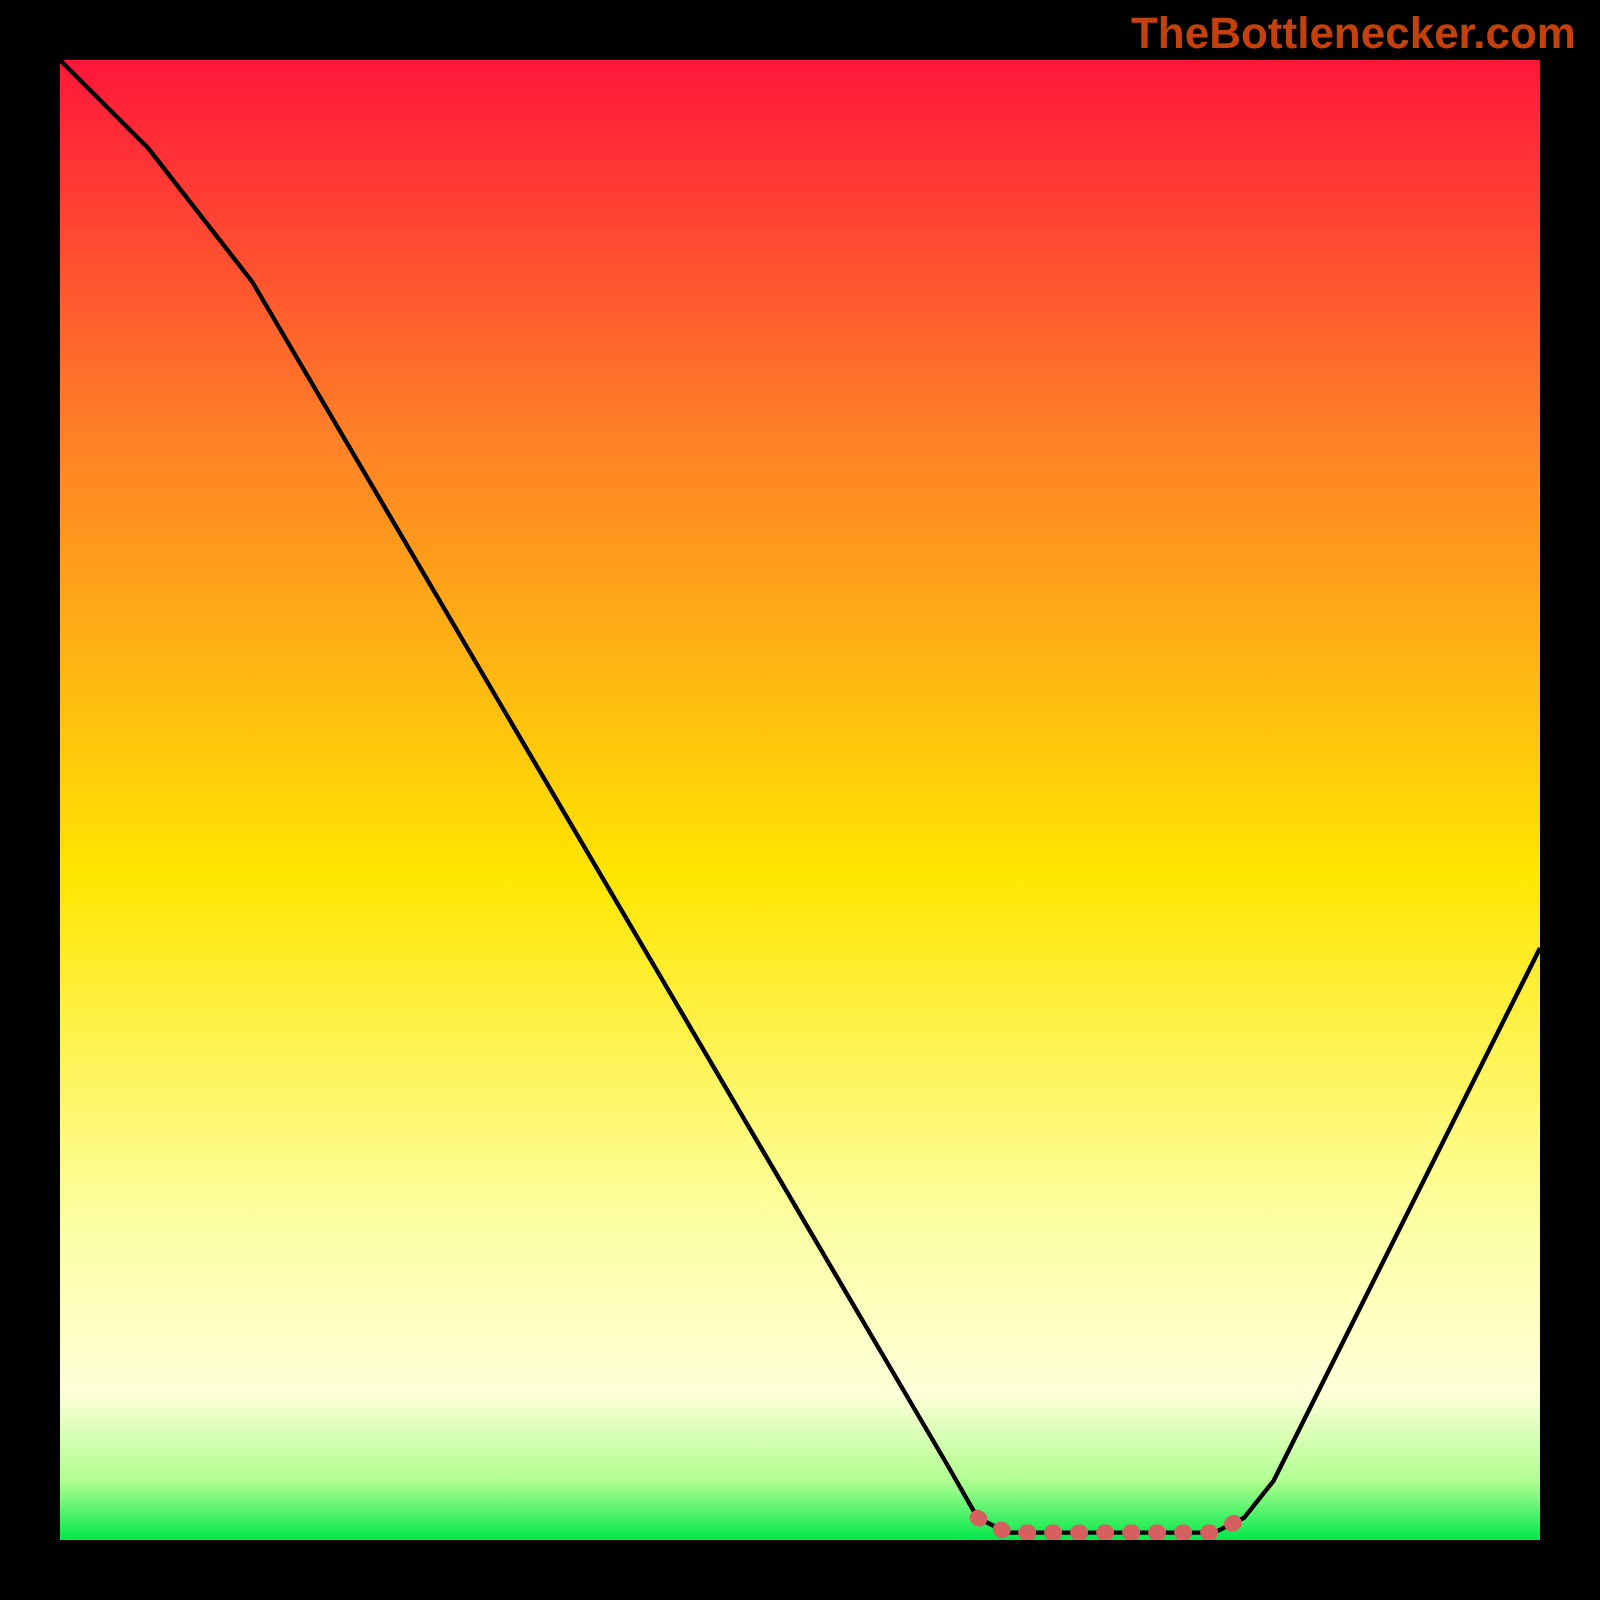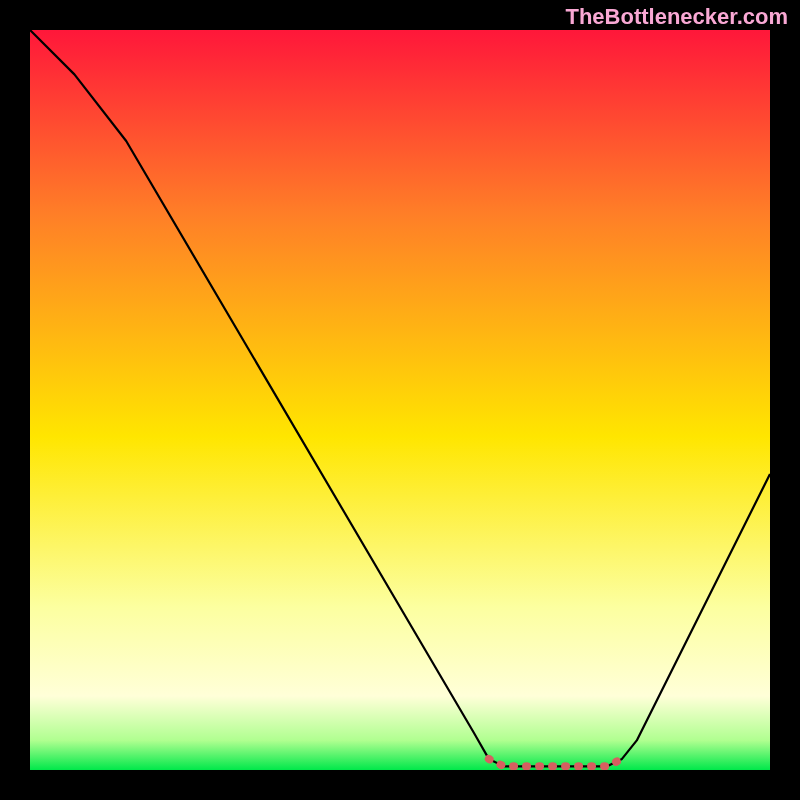--- a/index.html
+++ b/index.html
@@ -13,21 +13,21 @@
   .container {
     width: 800px;
     height: 800px;
     position: relative;
     background: #000;
   }
   .watermark {
     position: absolute;
     top: 4px;
     right: 12px;
-    color: #f9a8d4;
+    color: #c2410c;
     font-size: 22px;
     font-weight: bold;
     z-index: 10;
   }
   .plot-area {
     position: absolute;
     left: 30px;
     top: 30px;
     width: 740px;
     height: 740px;

